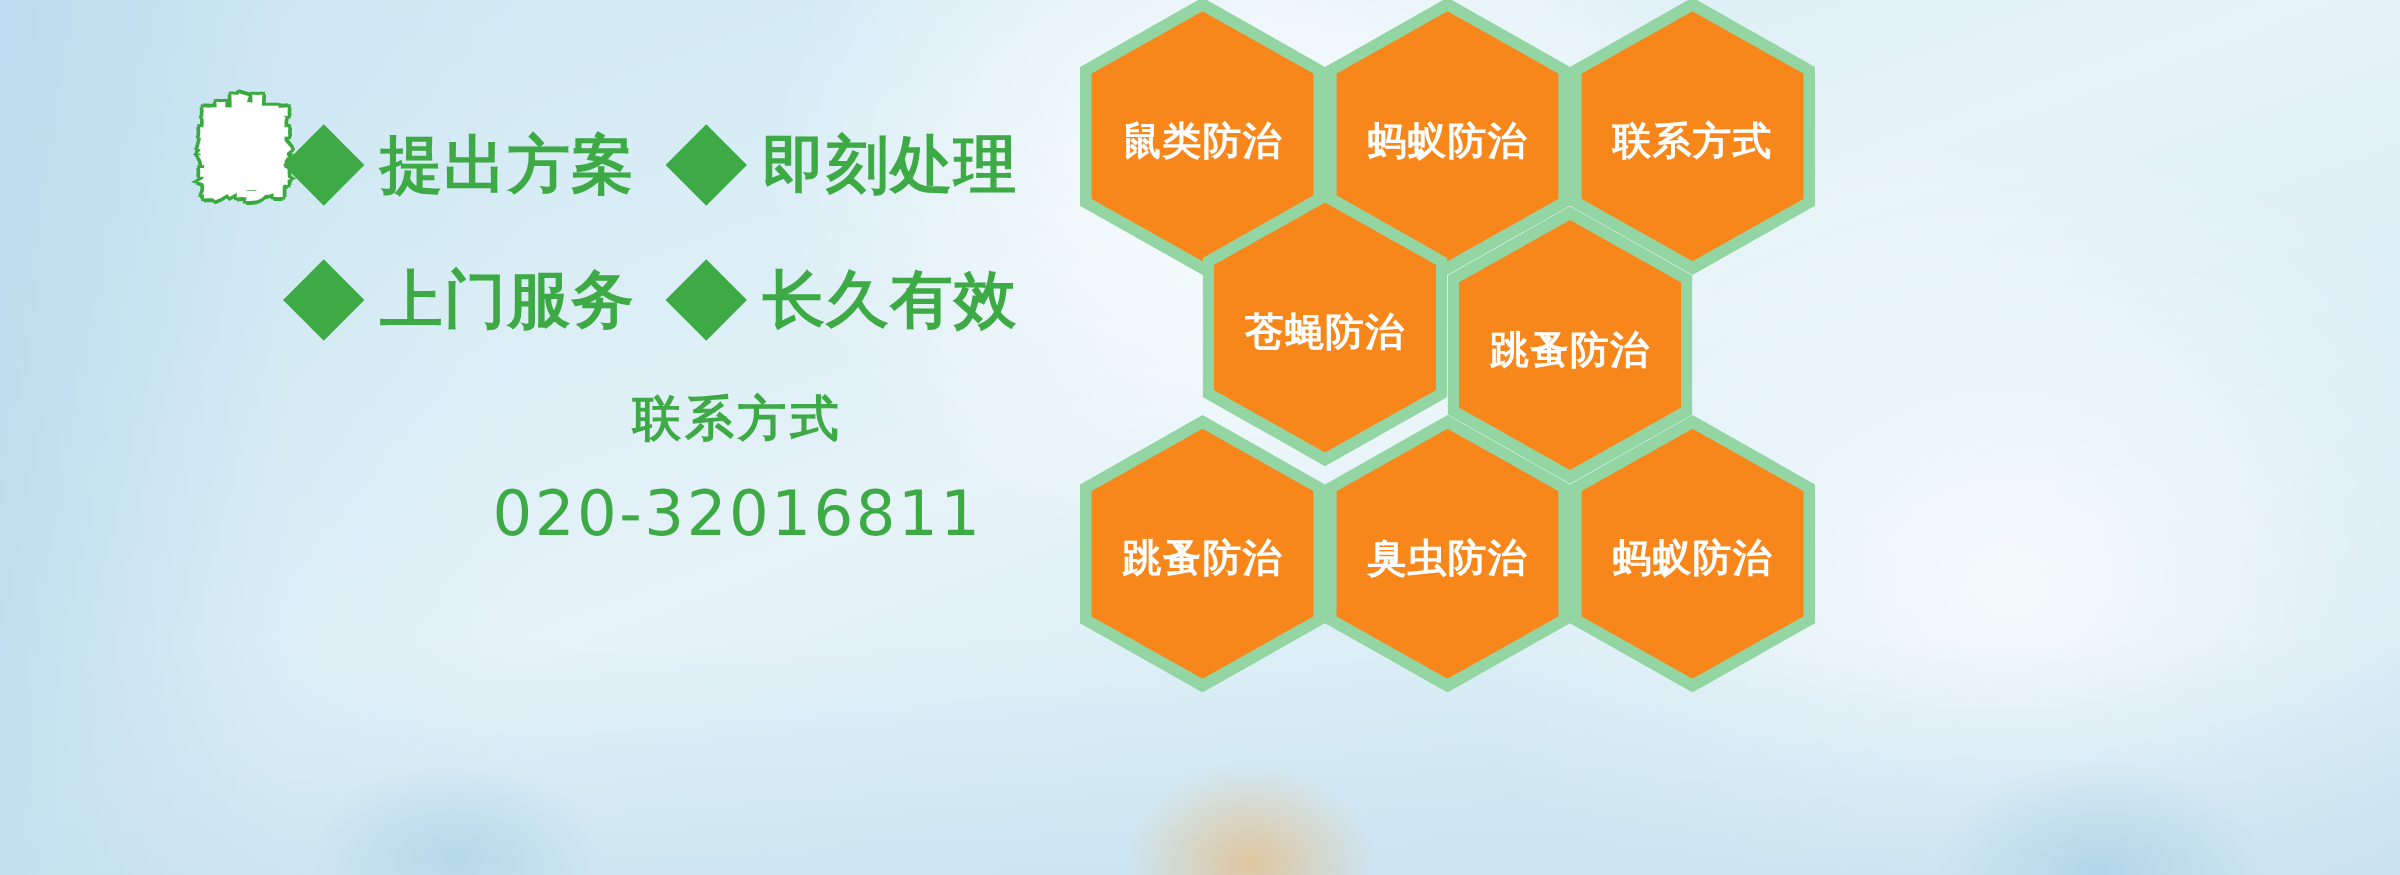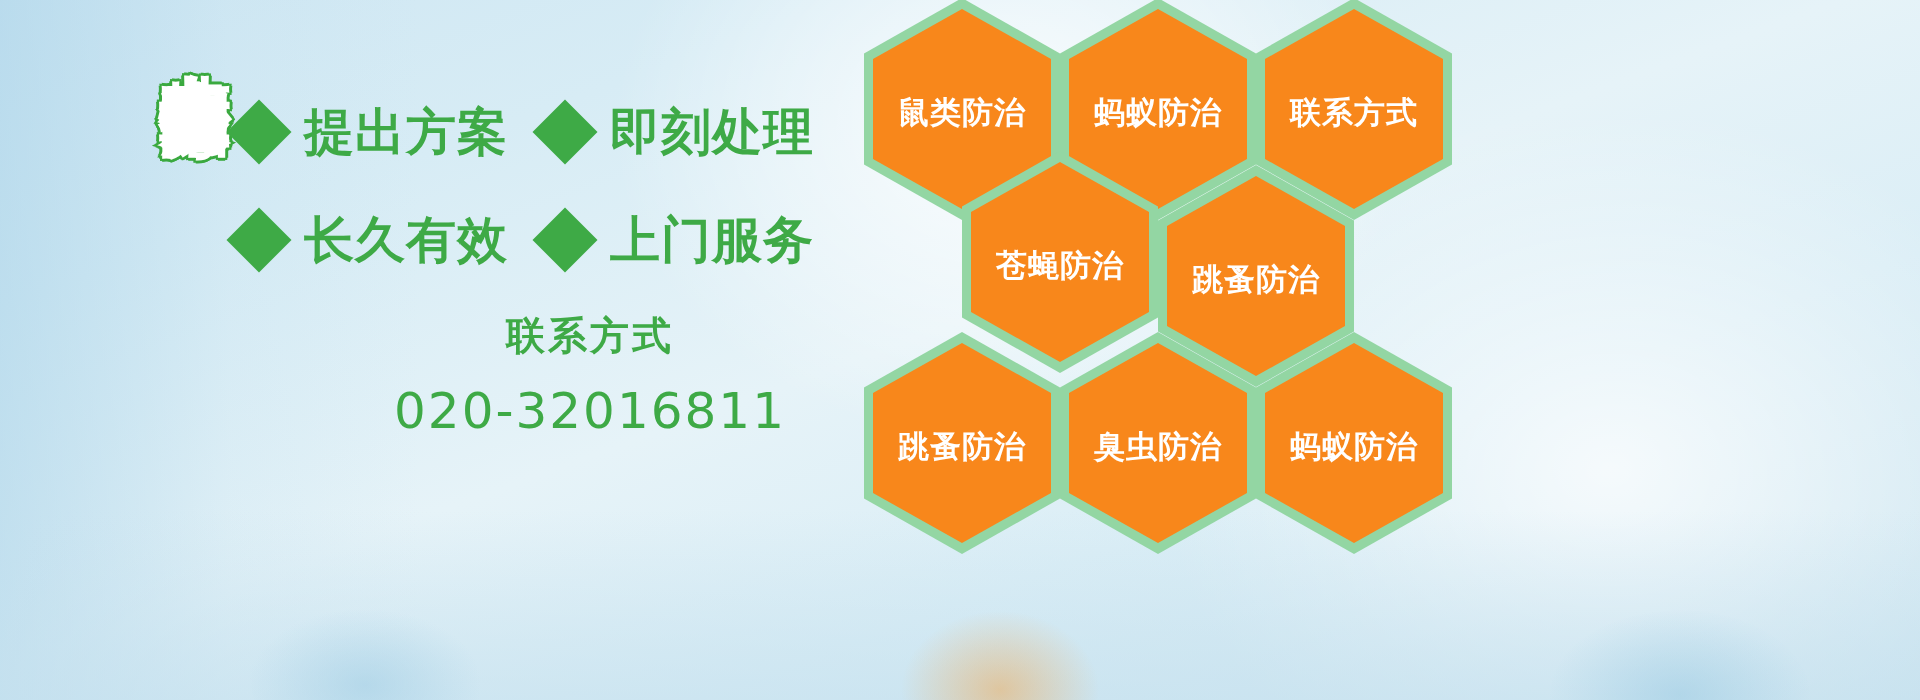--- a/index.html
+++ b/index.html
@@ -225,25 +225,25 @@
       </div>
       <div class="feature-item">
         <span class="diamond-icon"></span>
         <span class="feature-label">即刻处理</span>
       </div>
     </div>
 
     <div class="feature-row">
       <div class="feature-item">
         <span class="diamond-icon"></span>
-        <span class="feature-label">长久有效</span>
+        <span class="feature-label">上门服务</span>
       </div>
       <div class="feature-item">
         <span class="diamond-icon"></span>
-        <span class="feature-label">上门服务</span>
+        <span class="feature-label">长久有效</span>
       </div>
     </div>
 
   </div>
 
   <div class="contact">
     <div class="contact-title">联系方式</div>
     <div class="contact-phone">020-32016811</div>
   </div>
 

